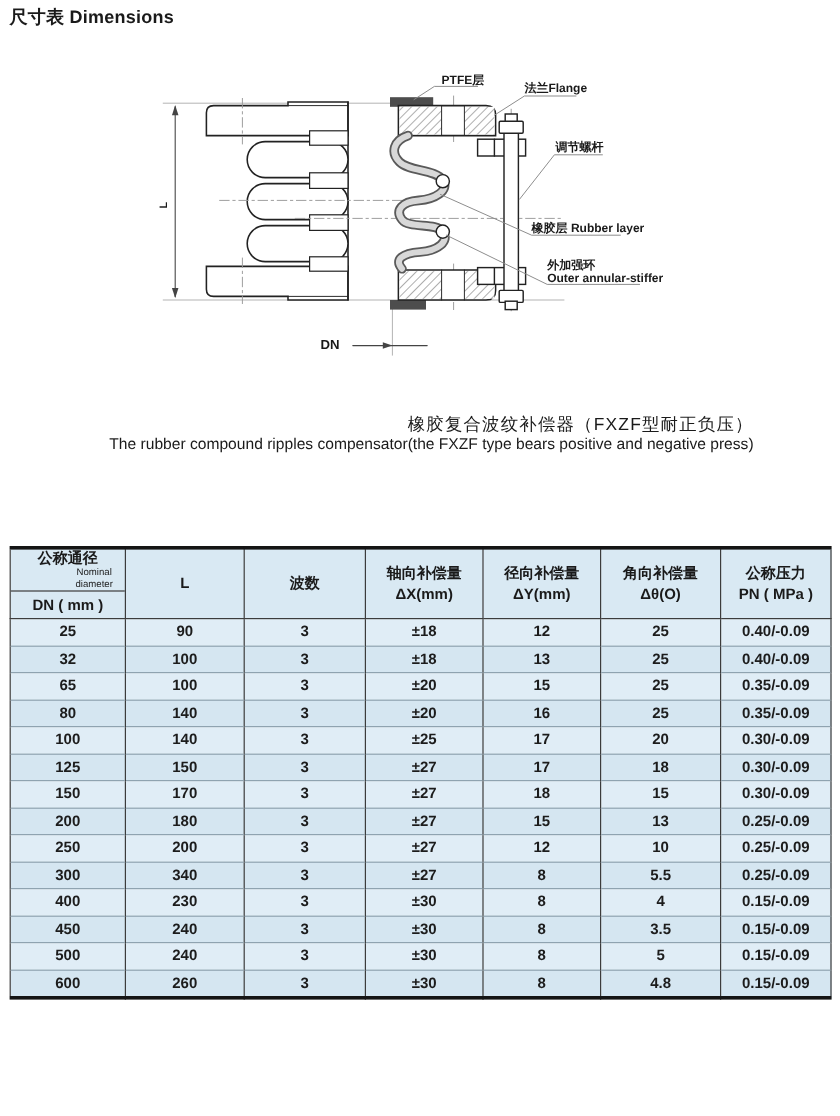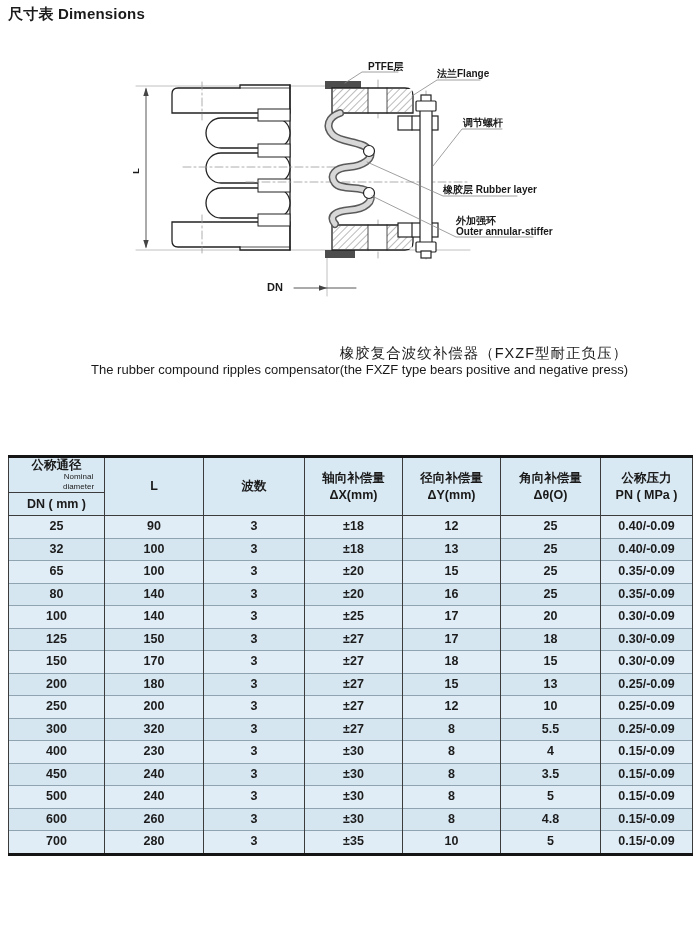--- a/index.html
+++ b/index.html
@@ -293,21 +293,21 @@
         <td>250</td>
         <td>200</td>
         <td>3</td>
         <td>±27</td>
         <td>12</td>
         <td>10</td>
         <td>0.25/-0.09</td>
       </tr>
       <tr>
         <td>300</td>
-        <td>320</td>
+        <td>340</td>
         <td>3</td>
         <td>±27</td>
         <td>8</td>
         <td>5.5</td>
         <td>0.25/-0.09</td>
       </tr>
       <tr>
         <td>400</td>
         <td>230</td>
         <td>3</td>
@@ -336,23 +336,14 @@
       </tr>
       <tr>
         <td>600</td>
         <td>260</td>
         <td>3</td>
         <td>±30</td>
         <td>8</td>
         <td>4.8</td>
         <td>0.15/-0.09</td>
       </tr>
-      <tr>
-        <td>700</td>
-        <td>280</td>
-        <td>3</td>
-        <td>±35</td>
-        <td>10</td>
-        <td>5</td>
-        <td>0.15/-0.09</td>
-      </tr>
     </tbody>
 </table>
 
 </body></html>

